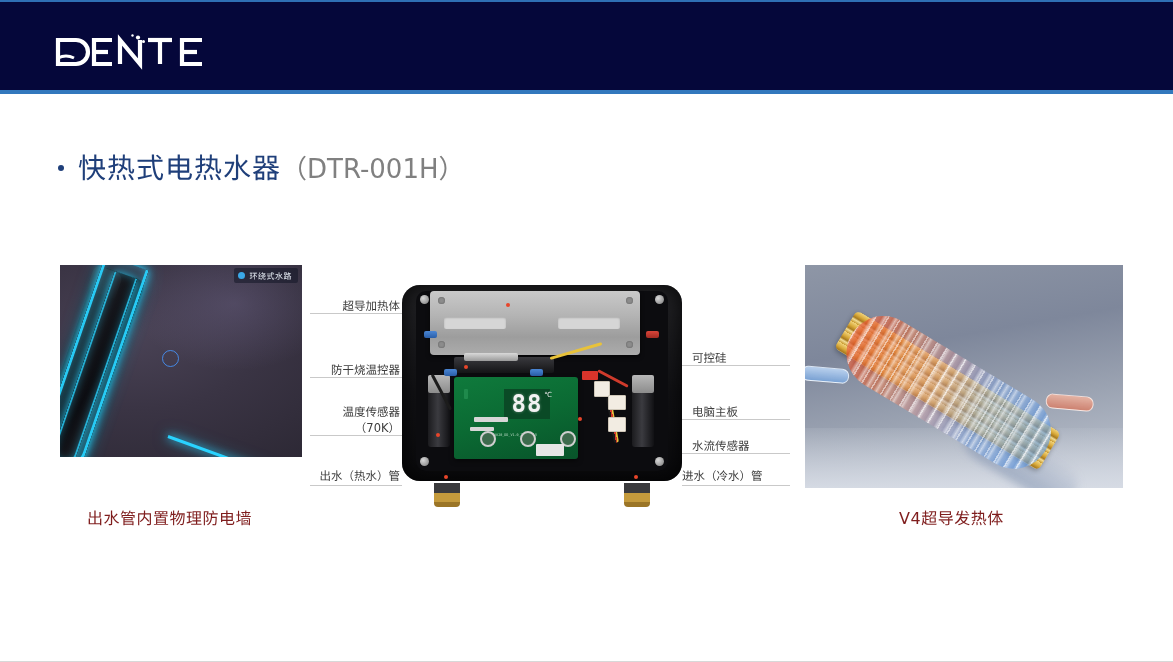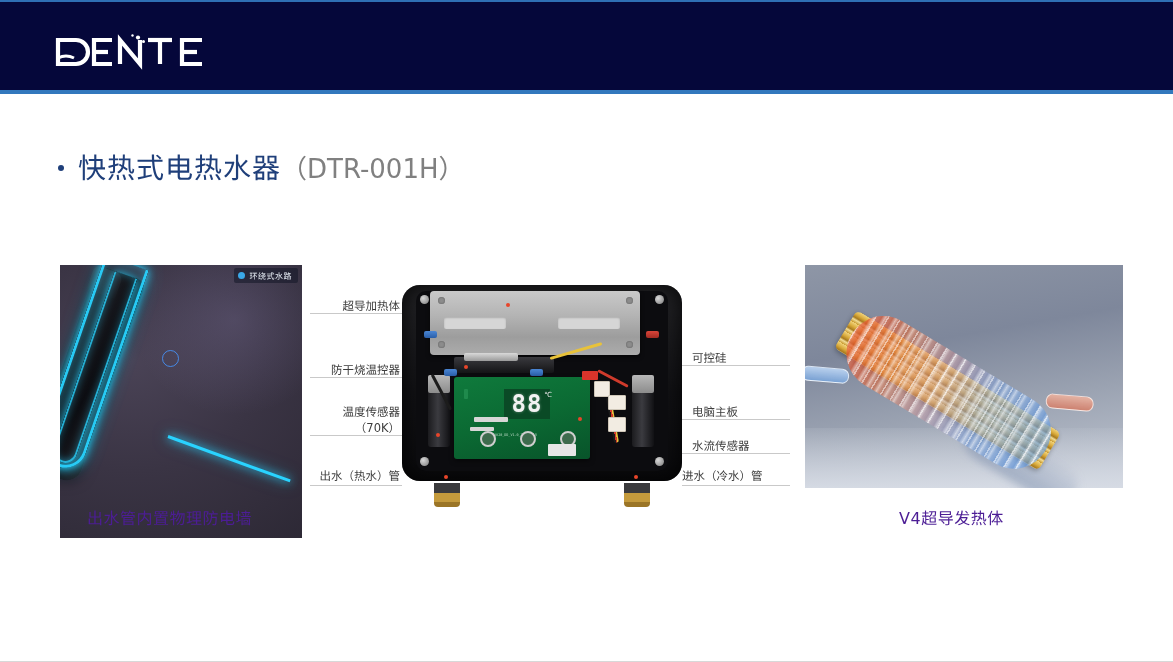--- a/index.html
+++ b/index.html
@@ -90,21 +90,21 @@
     width: 1173px;
     height: 270px;
   }
 
   
   .fig-left {
     position: absolute;
     left: 60px;
     top: 0;
     width: 242px;
-    height: 273px;
+    height: 192px;
     overflow: hidden;
     background: #3b3547;
   }
   .fig-left-bg {
     position: absolute;
     inset: 0;
     background:
       radial-gradient(ellipse 120% 90% at 30% 35%, #4a4356 0%, #3a3444 45%, #2b2733 100%);
   }
   .fig-left-bg::after {
@@ -289,21 +289,21 @@
     width: 54px;
     height: 8px;
     background: linear-gradient(180deg, #d9d9d9, #9a9a9a);
     border-radius: 2px;
   }
   
   .pcb {
     position: absolute;
     left: 52px;
     top: 92px;
-    width: 136px;
+    width: 124px;
     height: 82px;
     background: linear-gradient(165deg, #0f7a3c 0%, #0b6a33 50%, #08542a 100%);
     border-radius: 3px;
     box-shadow: 0 2px 5px rgba(0,0,0,.5);
   }
   .display {
     position: absolute;
     left: 50px;
     top: 12px;
     width: 46px;
@@ -557,21 +557,21 @@
     height: 44px;
     background: linear-gradient(180deg, rgba(110,130,165,.5), rgba(190,200,215,0));
     filter: blur(4px);
     transform: rotate(31deg) scaleY(-1);
     border-radius: 30px / 50%;
   }
 
   
   .caption {
     position: absolute;
-    color: #4c1d95;
+    color: #7f1d1d;
     font-size: 16px;
     letter-spacing: .5px;
     white-space: nowrap;
   }
   .caption-left  { left: 87px;  top: 505px; }
   .caption-right { left: 899px; top: 505px; }
 </style>
 </head>
 <body>
 

